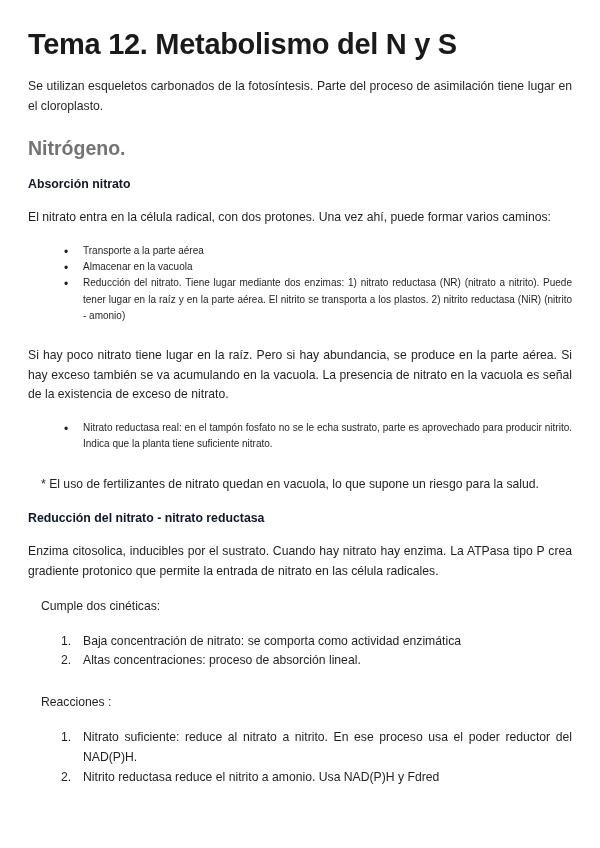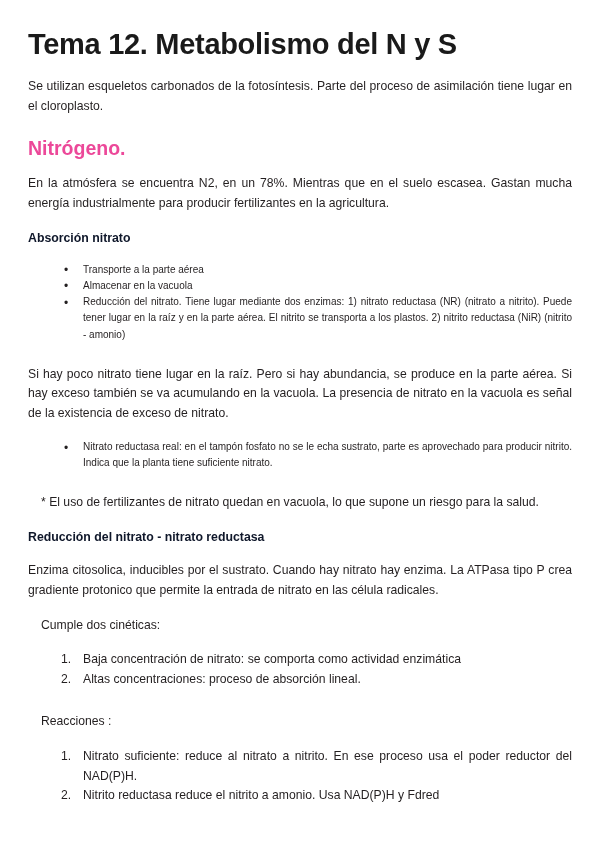--- a/index.html
+++ b/index.html
@@ -28,21 +28,21 @@
     line-height: 1.15;
     letter-spacing: -0.3px;
     margin: 0 0 16px 0;
     color: #1a1a1a;
   }
   .h2 {
     font-size: 19.5px;
     font-weight: bold;
     line-height: 1.2;
     margin: 20px 0 14px 0;
-    color: #ec4899;
+    color: #737373;
   }
   .h3 {
     font-size: 12.3px;
     font-weight: bold;
     line-height: 1.3;
     margin: 17px 0 15px 0;
     color: #0f172a;
   }
   p.para {
     font-size: 12.2px;
@@ -99,24 +99,24 @@
 <body>
 
 <div class="page">
 
   <h1 class="doc-title">Tema 12. Metabolismo del N y S</h1>
 
   <p class="para">Se utilizan esqueletos carbonados de la fotosíntesis. Parte del proceso de asimilación tiene lugar en el cloroplasto.</p>
 
   <h2 class="h2">Nitrógeno.</h2>
 
-  <p class="para">En la atmósfera se encuentra N2, en un 78%. Mientras que en el suelo escasea. Gastan mucha energía industrialmente para producir fertilizantes en la agricultura.</p>
 
   <h3 class="h3">Absorción nitrato</h3>
 
+  <p class="para">El nitrato entra en la célula radical, con dos protones. Una vez ahí, puede formar varios caminos:</p>
 
   <ul class="bullets">
     <li class="nojustify">Transporte a la parte aérea</li>
     <li class="nojustify">Almacenar en la vacuola</li>
     <li>Reducción del nitrato. Tiene lugar mediante dos enzimas: 1) nitrato reductasa (NR) (nitrato a nitrito). Puede tener lugar en la raíz y en la parte aérea. El nitrito se transporta a los plastos. 2) nitrito reductasa (NiR) (nitrito - amonio)</li>
   </ul>
 
   <div class="spacer-sm"></div>
 
   <p class="para">Si hay poco nitrato tiene lugar en la raíz. Pero si hay abundancia, se produce en la parte aérea. Si hay exceso también se va acumulando en la vacuola. La presencia de nitrato en la vacuola es señal de la existencia de exceso de nitrato.</p>

